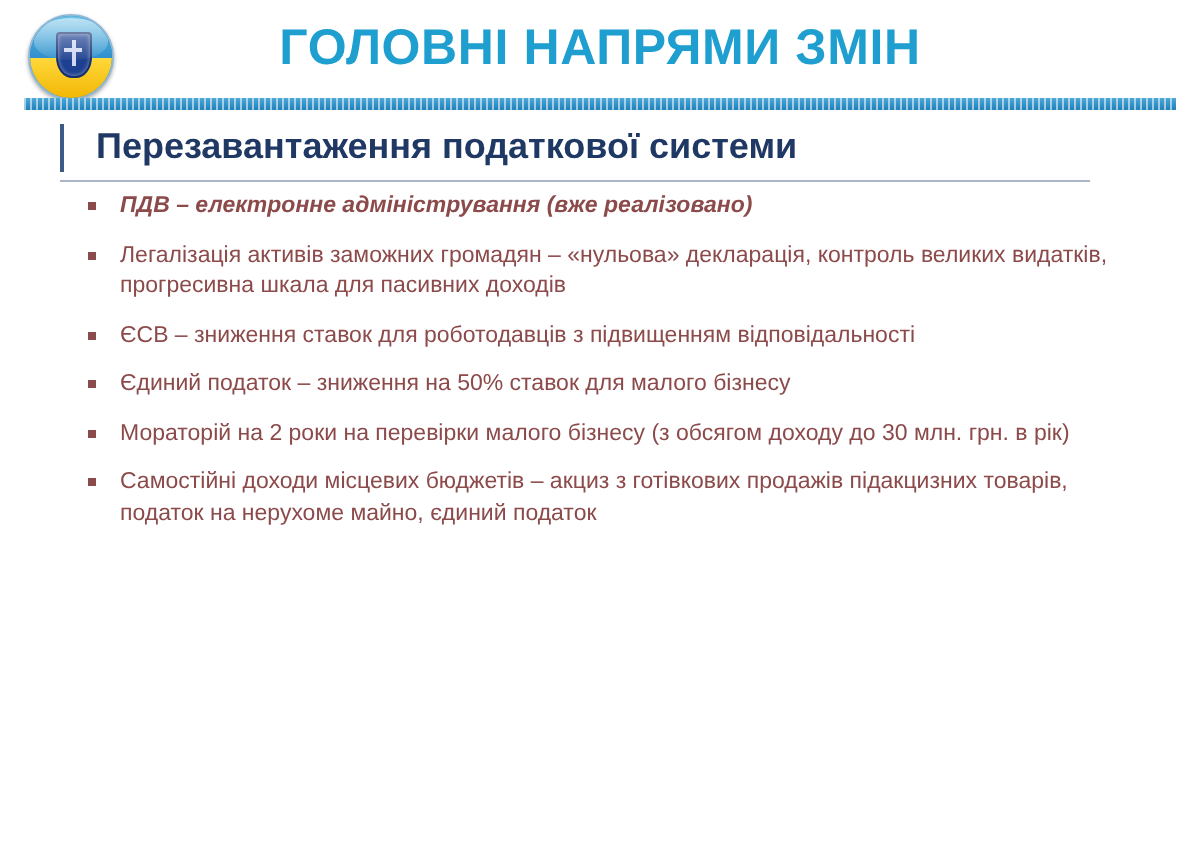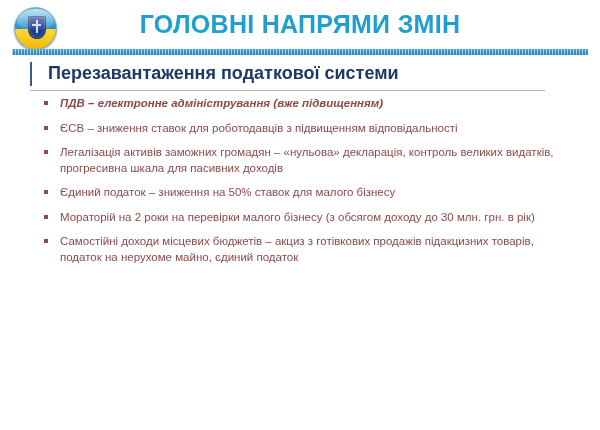--- a/index.html
+++ b/index.html
@@ -263,35 +263,35 @@
     <div class="subtitle">Перезавантаження податкової системи</div>
     <div class="subtitle-underline"></div>
   </div>
 
   <div class="bullets">
 
 
 
     <div class="bullet italic">
       <span class="marker"></span>
-      <span class="text">ПДВ – електронне адміністрування (вже підвищенням)</span>
+      <span class="text">ПДВ – електронне адміністрування (вже реалізовано)</span>
+    </div>
+
+    <div class="bullet">
+      <span class="marker"></span>
+      <span class="text">Легалізація активів заможних громадян – «нульова» декларація, контроль великих видатків, прогресивна шкала для пасивних доходів</span>
     </div>
 
     <div class="bullet">
       <span class="marker"></span>
       <span class="text">ЄСВ – зниження ставок для роботодавців з підвищенням відповідальності</span>
     </div>
 
     <div class="bullet">
       <span class="marker"></span>
-      <span class="text">Легалізація активів заможних громадян – «нульова» декларація, контроль великих видатків, прогресивна шкала для пасивних доходів</span>
-    </div>
-
-    <div class="bullet">
-      <span class="marker"></span>
       <span class="text">Єдиний податок – зниження на 50% ставок для малого бізнесу</span>
     </div>
 
     <div class="bullet">
       <span class="marker"></span>
       <span class="text">Мораторій на 2 роки на перевірки малого бізнесу (з обсягом доходу до 30 млн. грн. в рік)</span>
     </div>
 
     <div class="bullet">
       <span class="marker"></span>

